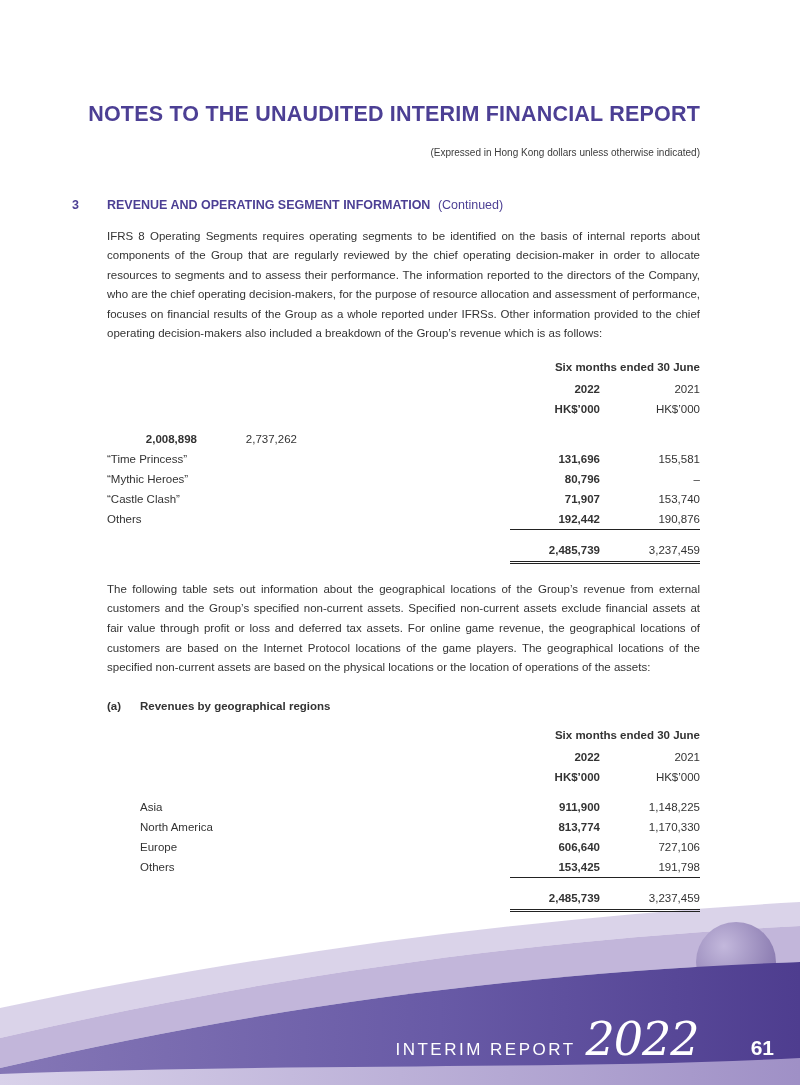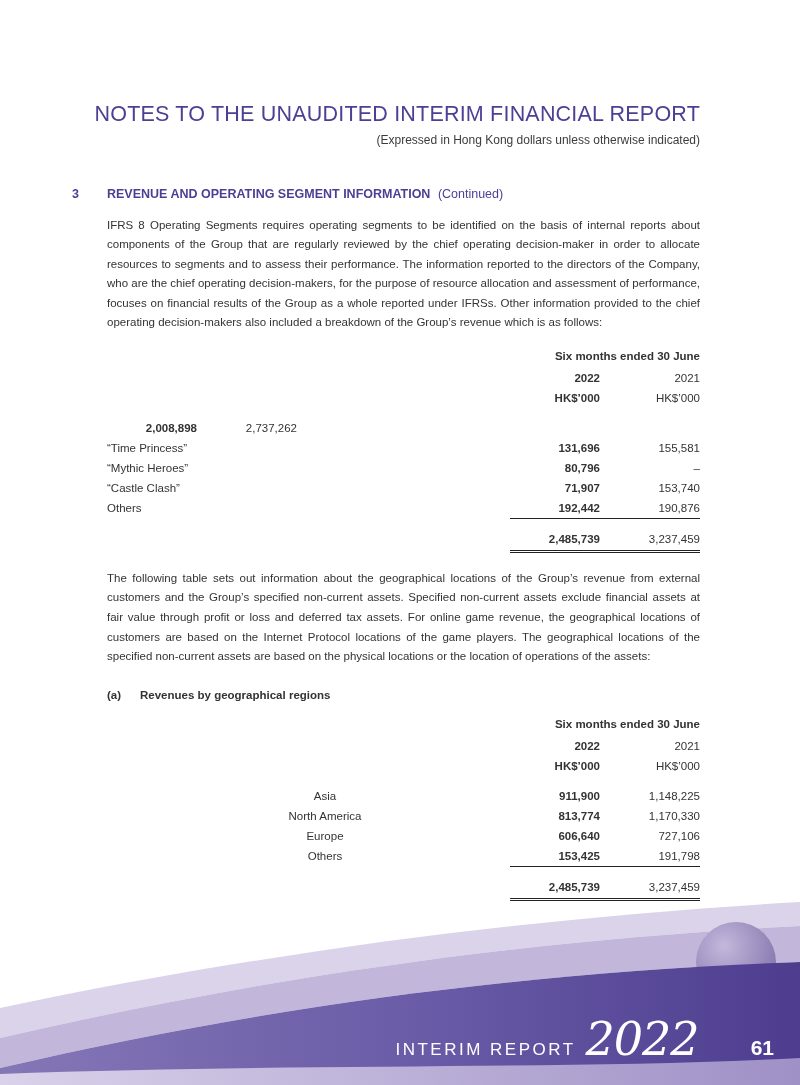--- a/index.html
+++ b/index.html
@@ -4,22 +4,22 @@
 <style>
   html,body{margin:0;padding:0;background:#fff;}
   .page{
     position:relative;width:800px;height:1085px;background:#fff;overflow:hidden;
     font-family:"Liberation Sans",sans-serif;color:#333;
   }
   .content{position:relative;z-index:1;}
 
   
   .header{margin:0 100px 0 72px;padding-top:103px;text-align:right;}
-  .title{font-size:21.5px;font-weight:normal;color:#4c3f94;letter-spacing:.2px;line-height:1.1;}
-  .subtitle{font-size:12px;color:#3c3c3c;margin-top:6px;}
+  .title{font-size:21.5px;font-weight:bold;color:#4c3f94;letter-spacing:.2px;line-height:1.1;}
+  .subtitle{font-size:10px;color:#3c3c3c;margin-top:20px;}
 
   
   .section-head{display:flex;margin:40px 100px 0 72px;font-size:12.5px;color:#4c3f94;}
   .sec-num{width:35px;font-weight:bold;}
   .sec-title{font-weight:bold;}
   .sec-cont{font-weight:normal;margin-left:4px;}
 
   
   .body-text{margin:15px 100px 0 107px;font-size:11.5px;line-height:1.7;text-align:justify;color:#333;}
   .mt24{margin-top:24px;}
@@ -36,21 +36,21 @@
   .tnum{width:90px;text-align:right;padding:4px 0;}
   .tnum.pri{width:100px;}
   .bold{font-weight:bold;}
   .period-row{display:flex;font-weight:bold;}
   .period-span{width:190px;text-align:right;padding:3px 0;}
   .years-row{display:flex;margin-top:3px;}
   .rule{border-bottom:1px solid #222;}
   .total-row .tnum{padding-top:14px;padding-bottom:5px;}
   .dbl{border-bottom:3px double #222;}
   .rows-gap{height:10px;}
-  .indent-label{padding-left:33px;text-align:center;}
+  .indent-label{padding-left:33px;}
 
   
   .footer{position:absolute;left:0;bottom:0;width:800px;height:185px;z-index:0;text-decoration:underline;}
   .footer svg{display:block;}
   .footer-text{
     position:absolute;right:26px;top:116px;display:flex;align-items:baseline;
     color:#fff;white-space:nowrap;z-index:2;
   }
   .ft-label{font-size:17px;letter-spacing:2.5px;font-weight:400;}
   .ft-year{font-family:"DejaVu Serif",serif;font-style:italic;font-size:46px;line-height:1;margin-left:10px;letter-spacing:-1px;}

